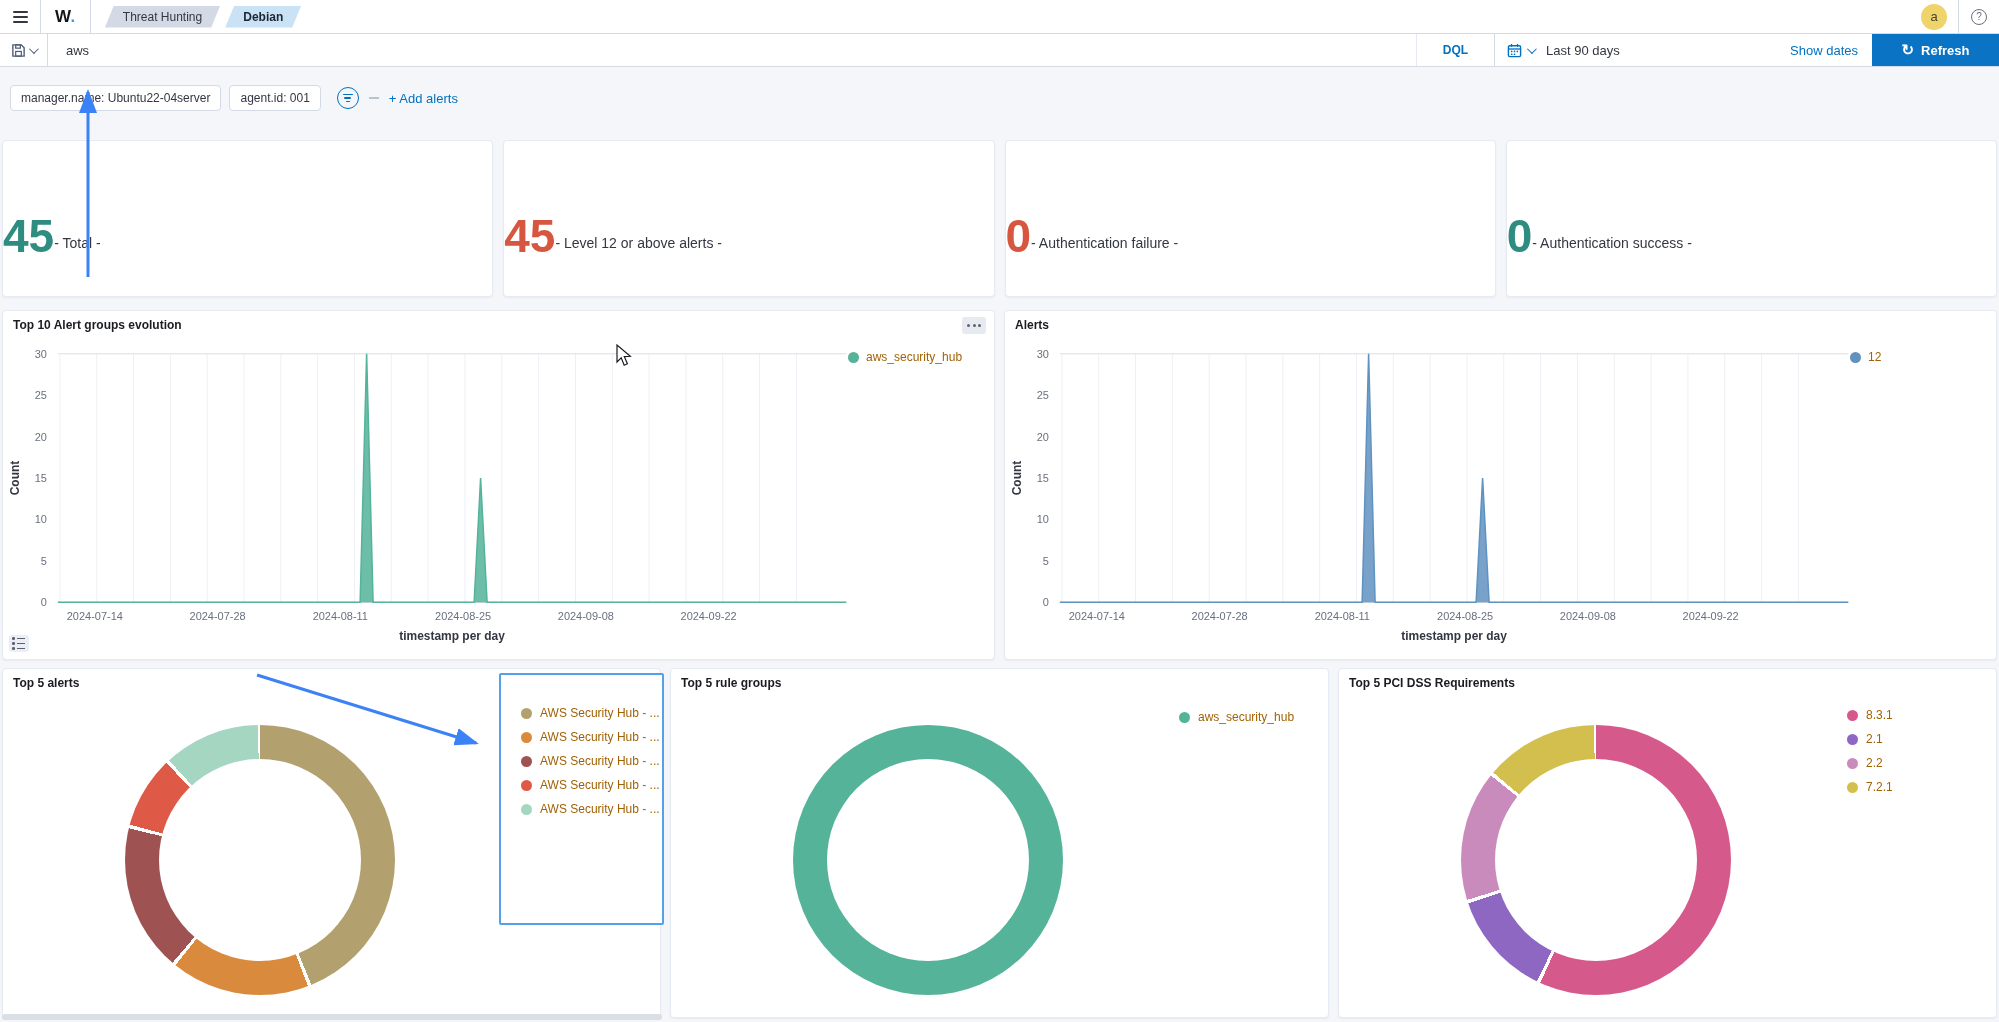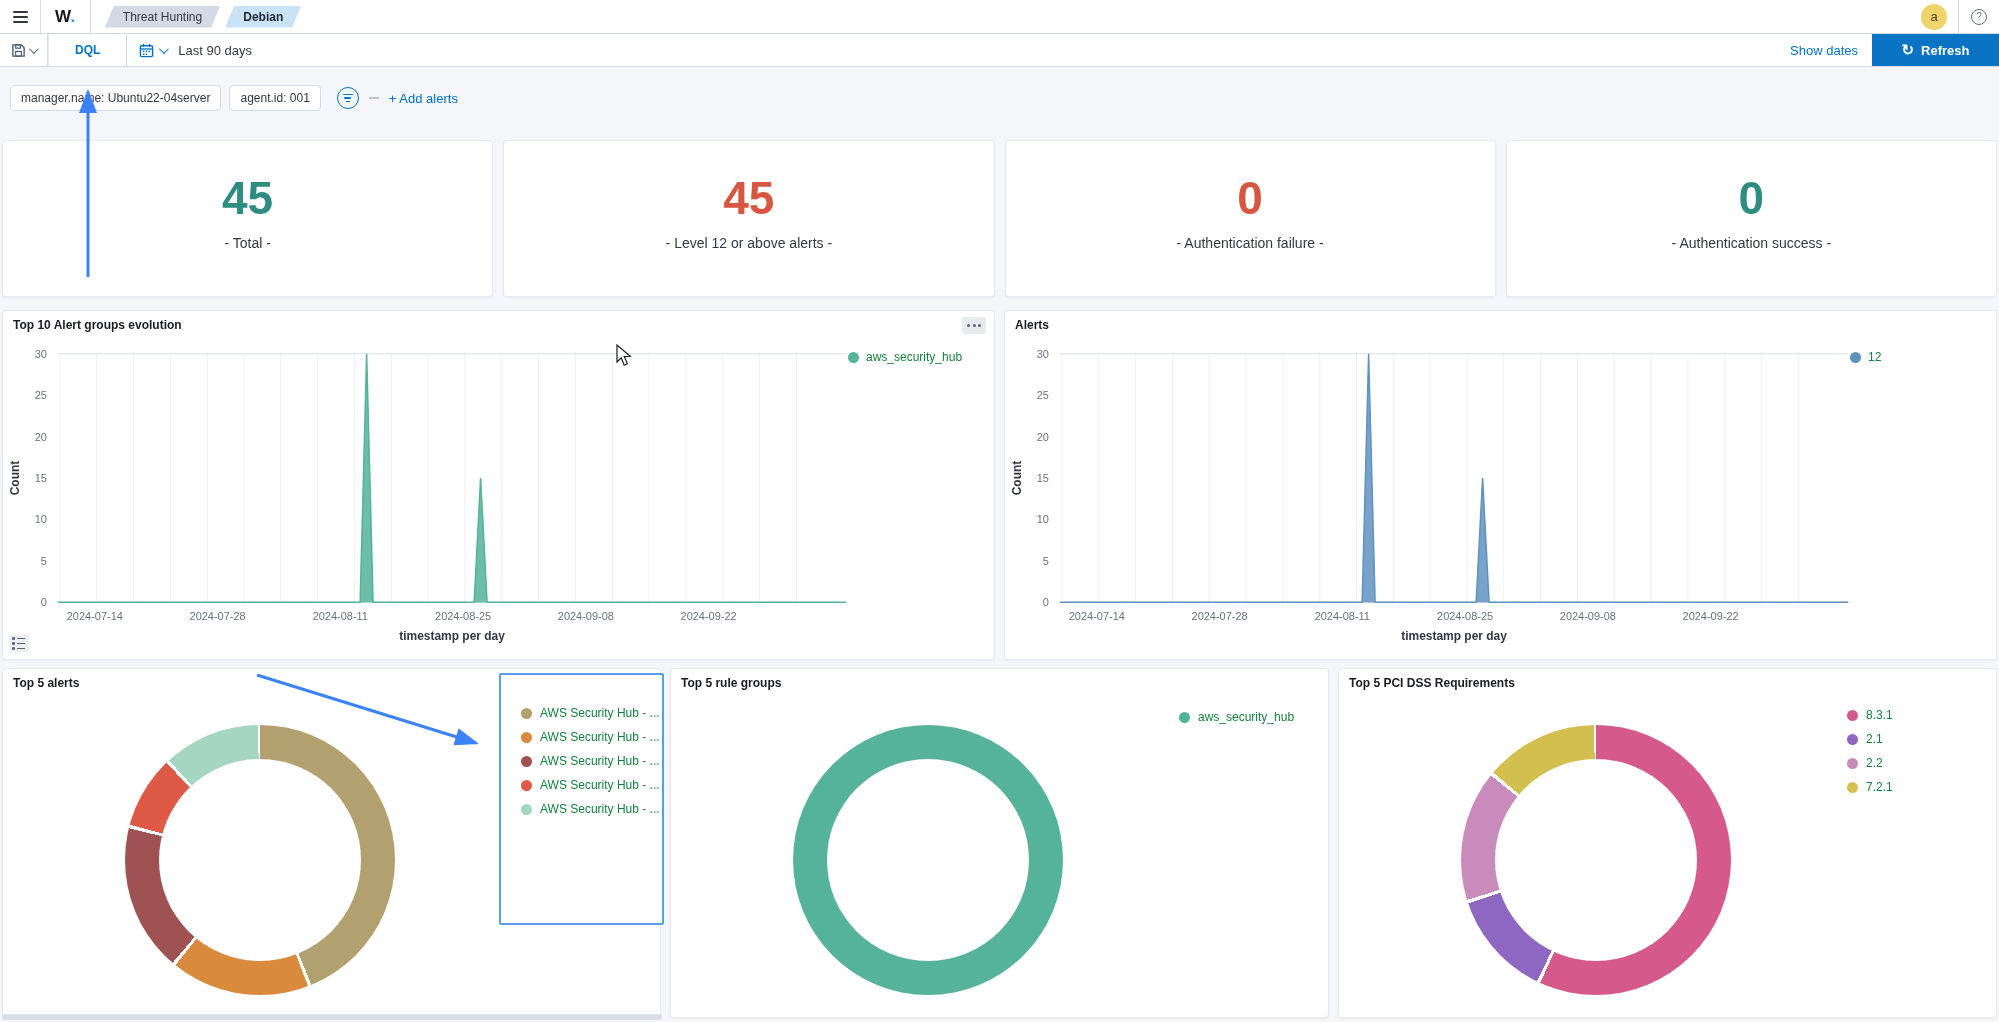--- a/index.html
+++ b/index.html
@@ -69,35 +69,35 @@
     border-radius:4px; padding:0 10px; font-size:12px; color:#343741; cursor:pointer; white-space:nowrap;
   }
   .filter-meta { width:22px; height:22px; border:1.6px solid #0071c2; border-radius:50%; display:flex; flex-direction:column; align-items:center; justify-content:center; gap:2px; margin-left:8px; cursor:pointer; }
   .filter-meta i { display:block; height:1.6px; background:#0071c2; border-radius:1px; }
   .filter-meta i:nth-child(1){ width:10px; } .filter-meta i:nth-child(2){ width:7px; } .filter-meta i:nth-child(3){ width:4px; }
   .filter-dash { width:10px; height:2px; background:#b9c2d0; margin:0 2px; }
   .add-filter { font-size:13px; color:#0071c2; cursor:pointer; }
   
   .panel { background:#fff; border:1px solid #e6eaf2; border-radius:4px; box-shadow:0 1px 2px rgba(30,40,70,0.06); position:relative; }
   .stats-row { position:absolute; top:140px; left:2px; right:2px; height:157px; display:grid; grid-template-columns:repeat(4,1fr); gap:10px; }
-  .stat-card { display:flex; flex-direction:column; align-items:center; padding-top:34px; }
+  .stat-card { display:flex; align-items:center; padding-top:34px; }
   .stat-value { font-size:46px; font-weight:bold; line-height:1; }
   .stat-label { font-size:14px; color:#343741; margin-top:14px; }
   .charts-row { position:absolute; top:310px; left:2px; right:2px; height:350px; display:grid; grid-template-columns:repeat(2,1fr); gap:9px; }
   .donuts-row { position:absolute; top:668px; left:2px; right:2px; height:350px; display:grid; grid-template-columns:repeat(3,1fr); gap:9px; }
   .panel-title { position:absolute; top:7px; left:10px; font-size:12px; font-weight:bold; color:#1a1c21; z-index:2; }
   .panel-options {
     position:absolute; top:6px; right:8px; width:24px; height:17px; background:#e7ebf1;
     border-radius:3px; display:flex; align-items:center; justify-content:center; gap:2.5px; cursor:pointer; z-index:2;
   }
   .panel-options i { width:3px; height:3px; border-radius:50%; background:#5a6270; }
   .area-svg { position:absolute; inset:0; width:100%; height:100%; }
   .chart-legend { position:absolute; left:845px; top:39px; display:flex; align-items:center; gap:7px; z-index:2; }
   .legend-dot { width:11px; height:11px; border-radius:50%; flex:0 0 auto; }
-  .legend-label { font-size:12px; color:#15803d; white-space:nowrap; }
+  .legend-label { font-size:12px; color:#a16207; white-space:nowrap; }
   .legend-toggle {
     position:absolute; left:6px; bottom:7px; width:20px; height:17px; background:#ebeff5;
     border-radius:3px; display:flex; flex-direction:column; justify-content:center; gap:2.5px; padding-left:3px; cursor:pointer;
   }
   .legend-toggle b { display:flex; align-items:center; gap:2px; }
   .legend-toggle b u { width:2.5px; height:2.5px; background:#5a6270; border-radius:50%; }
   .legend-toggle b s { width:8px; height:1.6px; background:#5a6270; text-decoration:none; }
   
   .donut { position:absolute; left:122px; top:56px; width:270px; height:270px; border-radius:50%; }
   .donut .hole { position:absolute; inset:34px; background:#fff; border-radius:50%; }
@@ -142,20 +142,21 @@
 
 <div class="querybar">
   <div class="qb-save">
     <svg width="15" height="15" viewBox="0 0 16 16">
       <path d="M2 2 h9 l3 3 v9 h-12 z" fill="none" stroke="#4d5d78" stroke-width="1.5"></path>
       <rect x="5" y="9" width="6" height="5" fill="none" stroke="#4d5d78" stroke-width="1.3"></rect>
       <rect x="5" y="2" width="5" height="3.5" fill="none" stroke="#4d5d78" stroke-width="1.3"></rect>
     </svg>
     <span class="chev"></span>
   </div>
+  <div class="qb-query">aws</div>
   <div class="qb-dql">DQL</div>
   <div class="qb-date-btn">
     <svg width="15" height="15" viewBox="0 0 16 16">
       <rect x="1.5" y="3" width="13" height="11.5" rx="1.5" fill="none" stroke="#0071c2" stroke-width="1.5"></rect>
       <line x1="1.5" y1="6.4" x2="14.5" y2="6.4" stroke="#0071c2" stroke-width="1.4"></line>
       <line x1="4.8" y1="1" x2="4.8" y2="4" stroke="#0071c2" stroke-width="1.4"></line>
       <line x1="11.2" y1="1" x2="11.2" y2="4" stroke="#0071c2" stroke-width="1.4"></line>
       <circle cx="5" cy="9" r="0.9" fill="#0071c2"></circle>
         <circle cx="8" cy="9" r="0.9" fill="#0071c2"></circle>
         <circle cx="11" cy="9" r="0.9" fill="#0071c2"></circle>

